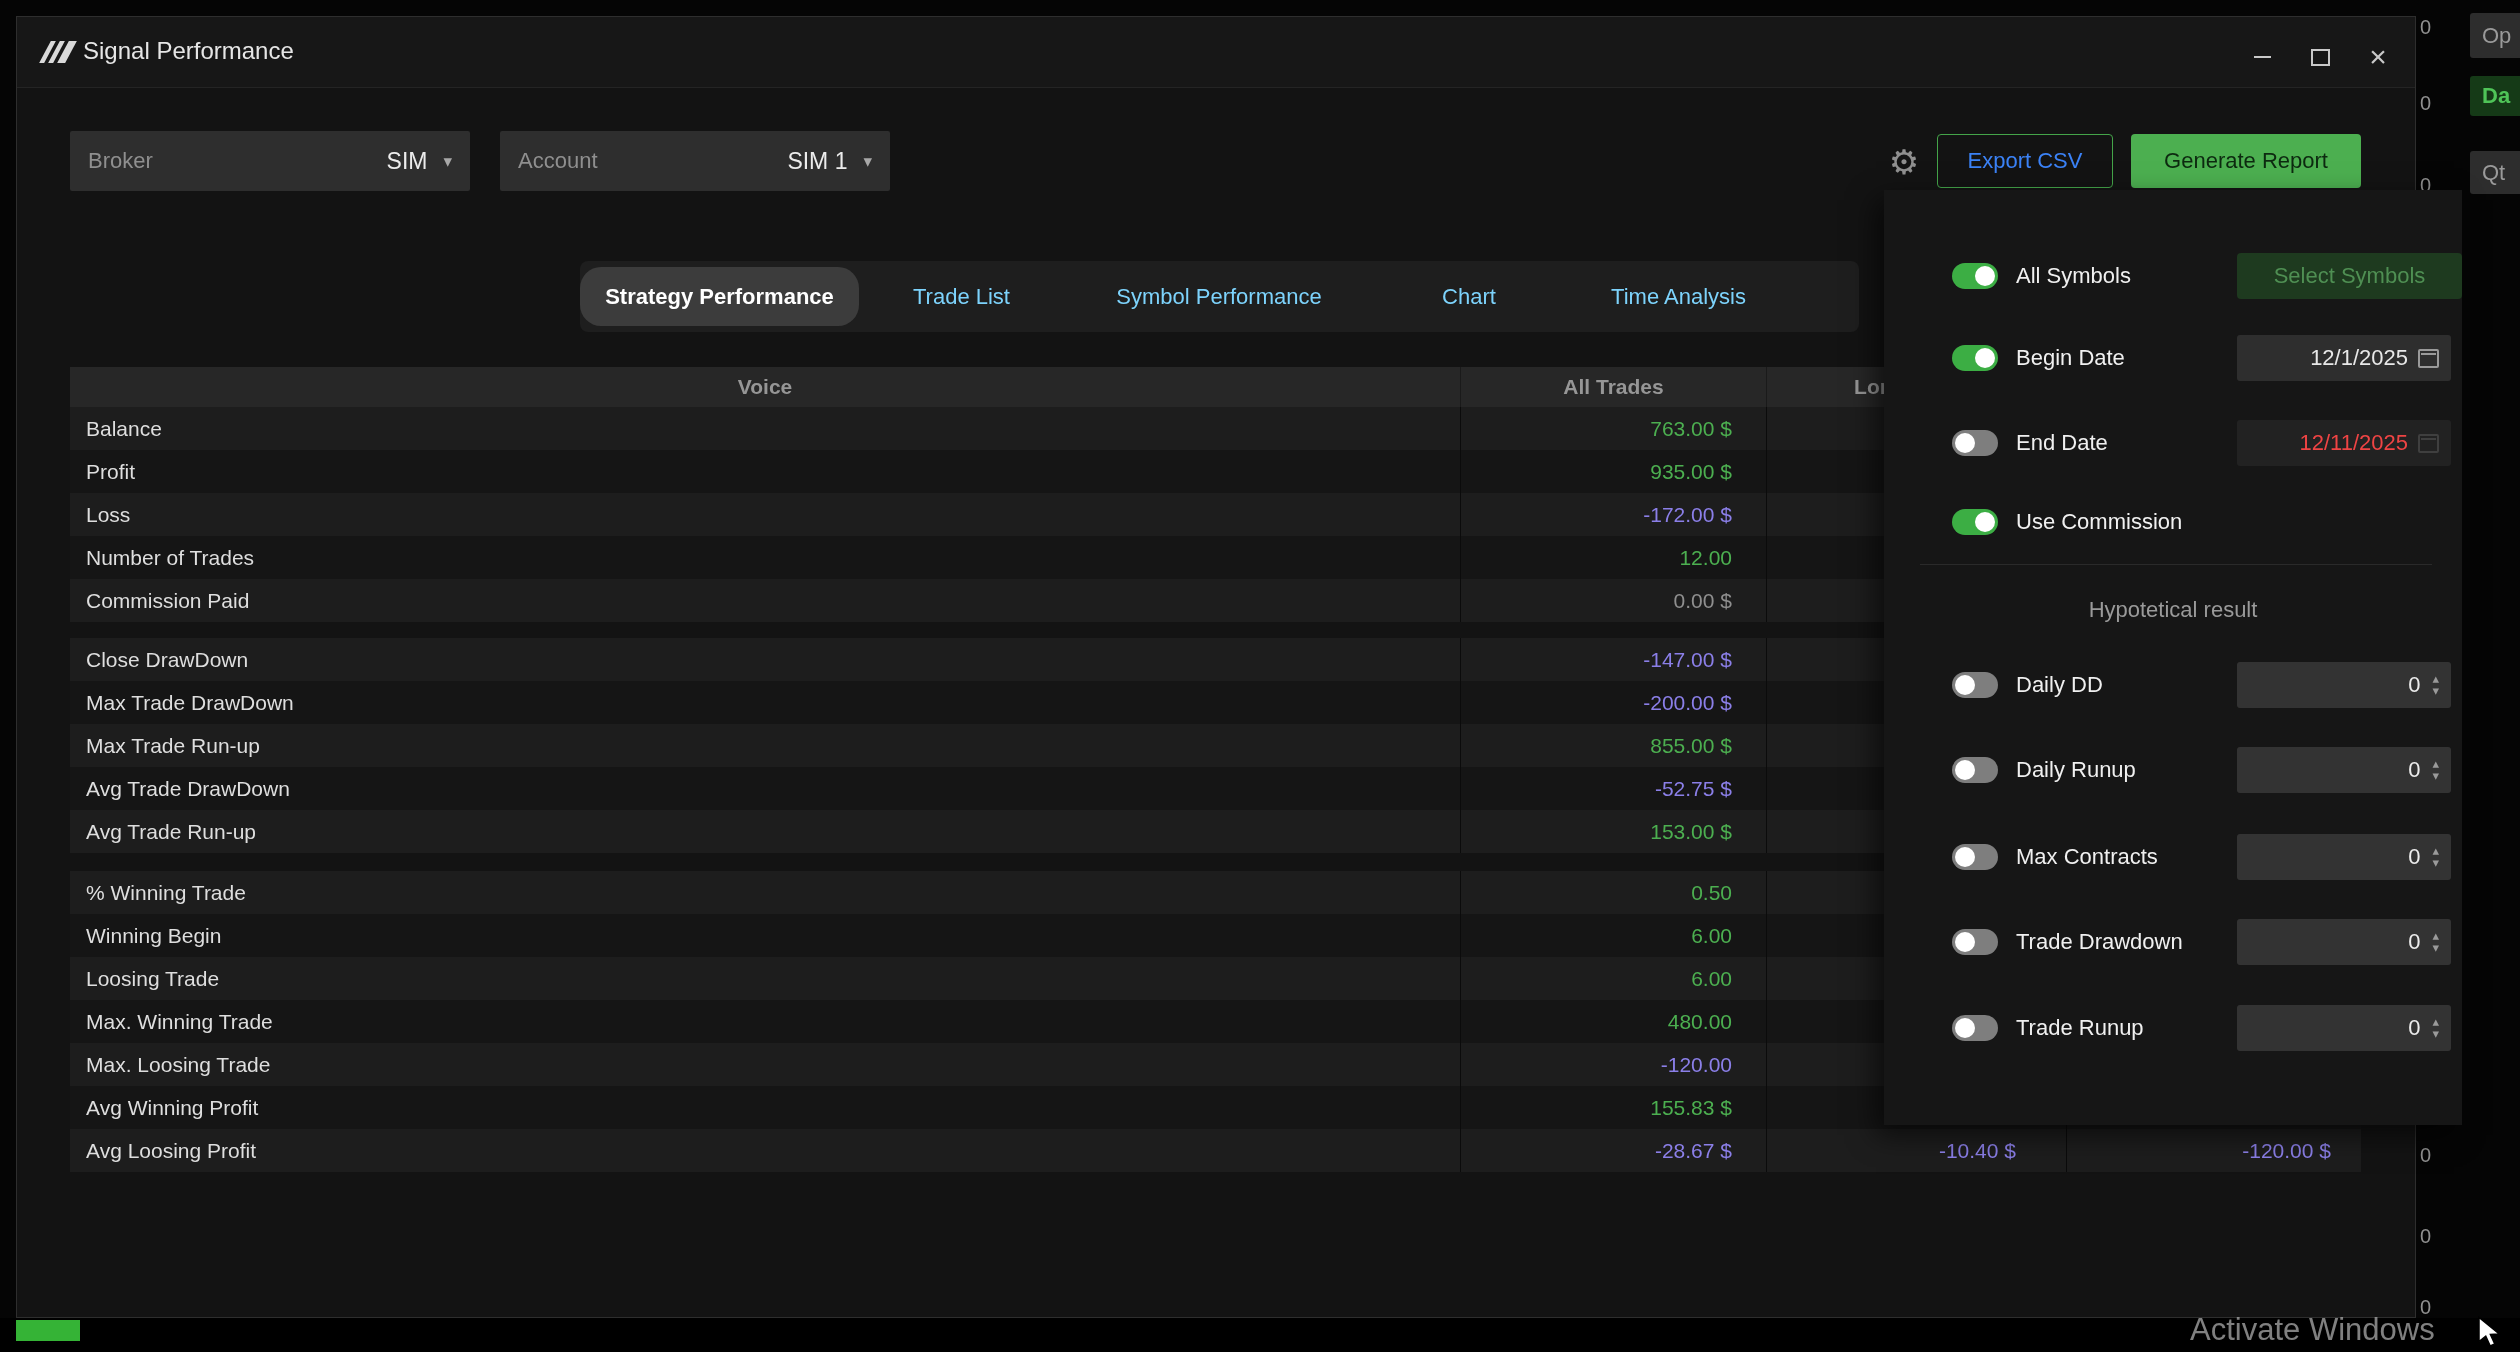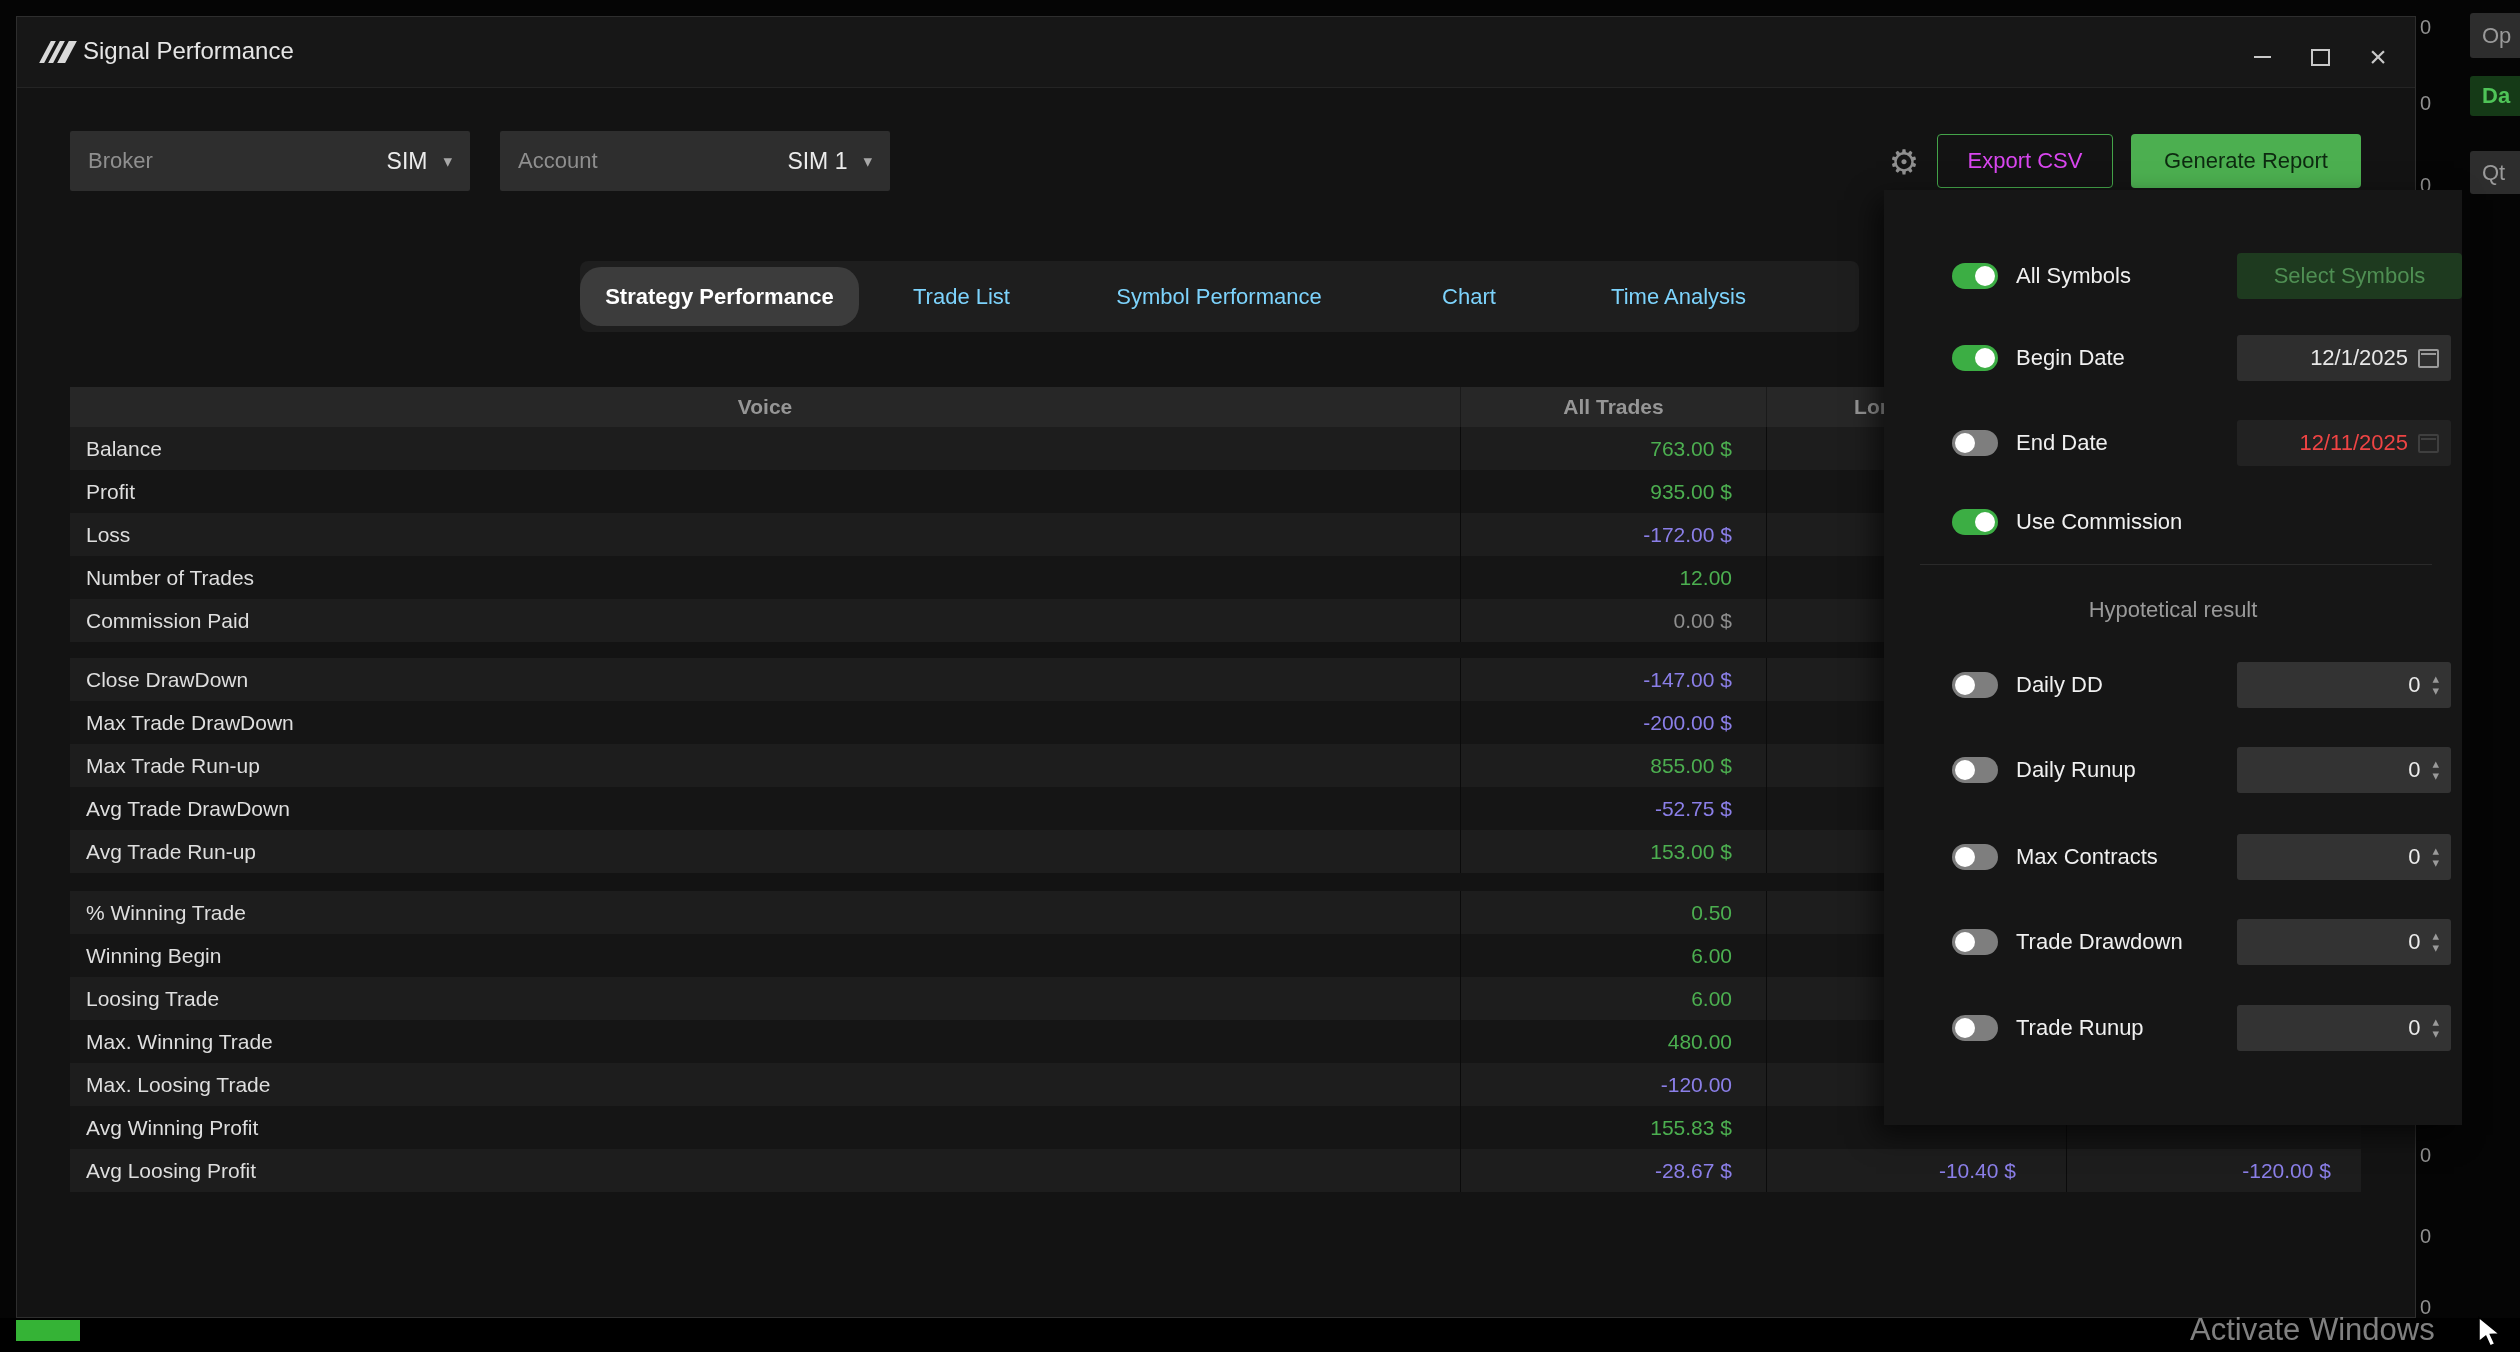--- a/index.html
+++ b/index.html
@@ -20,32 +20,32 @@
   .wclose{font-size:30px;line-height:28px;}
 
   
   .combo{position:absolute;top:114px;height:60px;background:#2e2e2e;display:flex;align-items:center;padding:0 18px;box-sizing:border-box;border-radius:2px;}
   .combo-broker{left:53px;width:400px;}
   .combo-account{left:483px;width:390px;}
   .combo .lab{color:#8f8f8f;font-size:22px;}
   .combo .val{margin-left:auto;color:#ececec;font-size:23px;}
   .combo .chev{margin-left:16px;color:#a8a8a8;font-size:17px;}
   .gear{position:absolute;left:1866px;top:124px;width:42px;height:42px;color:#8f8f8f;font-size:34px;line-height:42px;text-align:center;}
-  .btn-export{position:absolute;left:1920px;top:117px;width:176px;height:54px;border:1px solid #44a449;color:#d946ef;font-size:22px;
+  .btn-export{position:absolute;left:1920px;top:117px;width:176px;height:54px;border:1px solid #44a449;color:#3b82f6;font-size:22px;
               display:flex;align-items:center;justify-content:center;border-radius:4px;background:transparent;box-sizing:border-box;}
   .btn-generate{position:absolute;left:2114px;top:117px;width:230px;height:54px;background:#4caf50;color:#0d2a10;font-size:22px;
                 display:flex;align-items:center;justify-content:center;border-radius:4px;}
 
   
   .tabbar{position:absolute;left:563px;top:244px;width:1279px;height:71px;background:#1e1e1e;border-radius:8px;display:flex;align-items:center;}
   .tab{height:100%;display:flex;align-items:center;justify-content:center;color:#7dd3fc;font-size:22px;box-sizing:border-box;}
   .tab.active{background:#3c3c3c;border-radius:8px;height:59px;font-weight:bold;color:#fff;}
 
   
-  .ptable{position:absolute;left:53px;top:370px;width:2291px;height:806px;}
+  .ptable{position:absolute;left:53px;top:350px;width:2291px;height:806px;}
   .trow{display:grid;grid-template-columns:1390px 306px 300px 295px;height:43px;align-items:stretch;font-size:21px;}
   .thead{height:40px;background:#272727;color:#969696;font-weight:bold;}
   .hc{display:flex;align-items:center;justify-content:center;}
   .hc:not(:first-child){border-left:1px solid #1a1a1a;}
   .tgroup{position:absolute;left:0;width:100%;}
   .trow.even{background:#1d1d1d;}
   .trow.odd{background:#151515;}
   .cl{display:flex;align-items:center;padding-left:16px;color:#dedede;}
   .cv{display:flex;align-items:center;justify-content:flex-end;border-left:1px solid #0b0b0b;box-sizing:border-box;}
   .cv.c2{padding-right:34px;}

